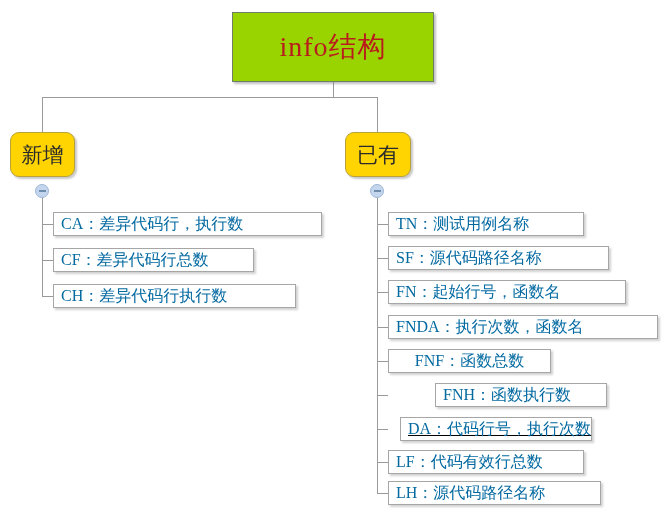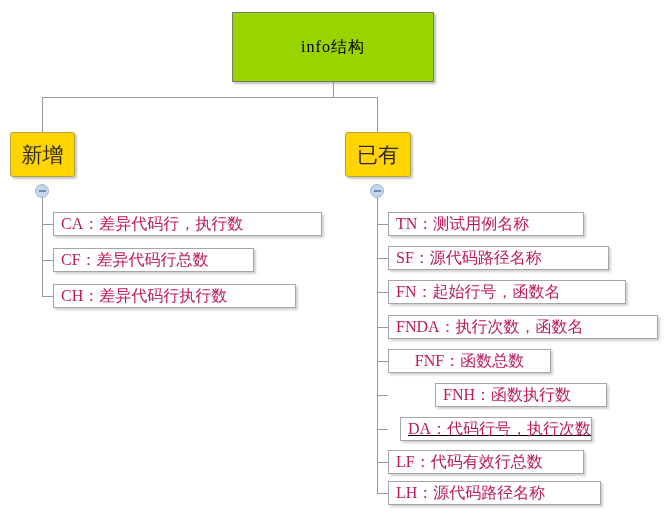--- a/index.html
+++ b/index.html
@@ -36,33 +36,33 @@
     height: 70px;
     background: #9ad400;
     border: 1px solid #6f7f66;
     box-sizing: border-box;
     box-shadow: 2px 2px 2px rgba(120,120,120,0.45);
     display: flex;
     align-items: center;
     justify-content: center;
   }
   .root-label {
-    font-size: 16px;
-    color: #000000;
+    font-size: 28px;
+    color: #b91c1c;
     letter-spacing: 1px;
     white-space: nowrap;
   }
 
   
   .branch-node {
     position: absolute;
     height: 45px;
     background: #ffd400;
     border: 1px solid #b9a23a;
-    border-radius: 3px;
+    border-radius: 9px;
     box-sizing: border-box;
     box-shadow: 2px 2px 2px rgba(120,120,120,0.40);
     display: flex;
     align-items: center;
     justify-content: center;
   }
   .branch-label {
     font-size: 21px;
     color: #2b2b2b;
     white-space: nowrap;
@@ -101,21 +101,21 @@
     border: 1px solid #a6a6a6;
     box-sizing: border-box;
     box-shadow: 2px 2px 2px rgba(140,140,140,0.40);
     display: flex;
     align-items: center;
     padding-left: 7px;
     padding-right: 7px;
   }
   .leaf-label {
     font-size: 16px;
-    color: #be185d;
+    color: #0369a1;
     white-space: nowrap;
     line-height: 1;
   }
 </style>
 </head>
 <body>
 
 <div id="canvas">
 
   <div class="line vline" style="left:333px; top:82px; height:16px;"></div>

